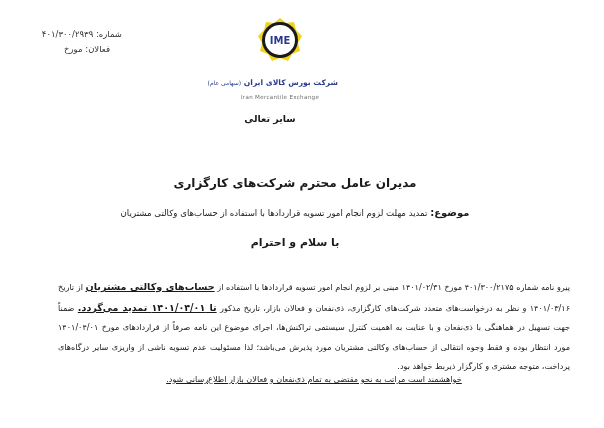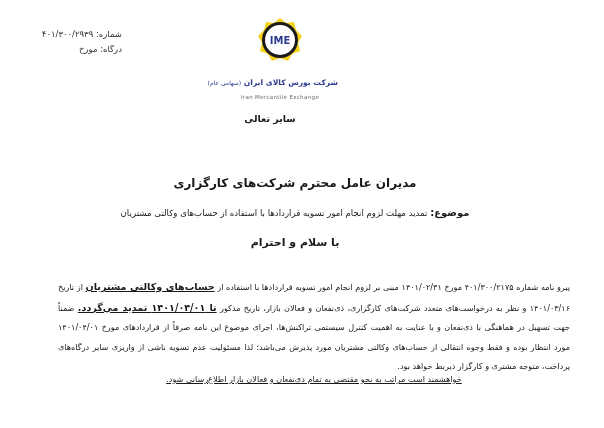--- a/index.html
+++ b/index.html
@@ -1,18 +1,18 @@
 <!DOCTYPE html>
 <html><head>
 <meta charset="utf-8">
 <style>
   html, body { margin:0; padding:0; }
   body { width:604px; height:428px; background:#ffffff; overflow:hidden; position:relative;
          font-family:"DejaVu Sans", sans-serif; color:#1a1a1a; }
-  .meta { position:absolute; left:52px; top:27px; width:70px; direction:rtl; text-align:right;
+  .meta { position:absolute; left:52px; top:27px; width:70px; direction:rtl; text-align:center;
           font-size:8.5px; line-height:15px; color:#333; }
   .meta-row { white-space:nowrap; }
   .logo { position:absolute; left:222px; top:14px; width:110px; height:125px; text-align:center; }
   .logo-badge { position:absolute; left:36px; top:4px; width:44px; height:44px; }
   .logo-fa { position:absolute; left:0; top:64px; width:116px; font-size:7.6px; font-weight:bold;
              color:#2b3a8f; direction:rtl; text-align:center; white-space:nowrap; }
   .logo-fa .sub { font-weight:normal; font-size:6px; }
   .logo-en { position:absolute; left:0; top:80px; width:116px; font-size:5.6px; color:#6b6b6b;
              text-align:center; letter-spacing:0.3px; white-space:nowrap; }
   .invocation { position:absolute; left:200px; top:113px; width:140px; text-align:center;
@@ -30,21 +30,21 @@
 </style>
 </head>
 <body>
 
 <div class="meta">
   <div class="meta-row">
     <span>شماره:</span>
     <span>۴۰۱/۳۰۰/۲۹۳۹</span>
   </div>
   <div class="meta-row">
-    <span>درگاه:</span>
+    <span>فعالان:</span>
     <span>مورخ</span>
   </div>
 </div>
 
 <div class="logo">
   <svg class="logo-badge" viewBox="0 0 44 44">
     <polygon points="22,0 28,5 36,4 38,12 44,18 40,25 42,33 34,36 30,43 22,40 14,43 10,36 2,33 4,25 0,18 6,12 8,4 16,5" fill="#f2d21b"></polygon>
     <circle cx="22" cy="22" r="18" fill="#1a1a1a"></circle>
     <circle cx="22" cy="22" r="15" fill="#ffffff"></circle>
     <text x="22" y="25.5" text-anchor="middle" font-family="DejaVu Sans, sans-serif" font-size="10" font-weight="bold" fill="#2b3a8f">IME</text>

